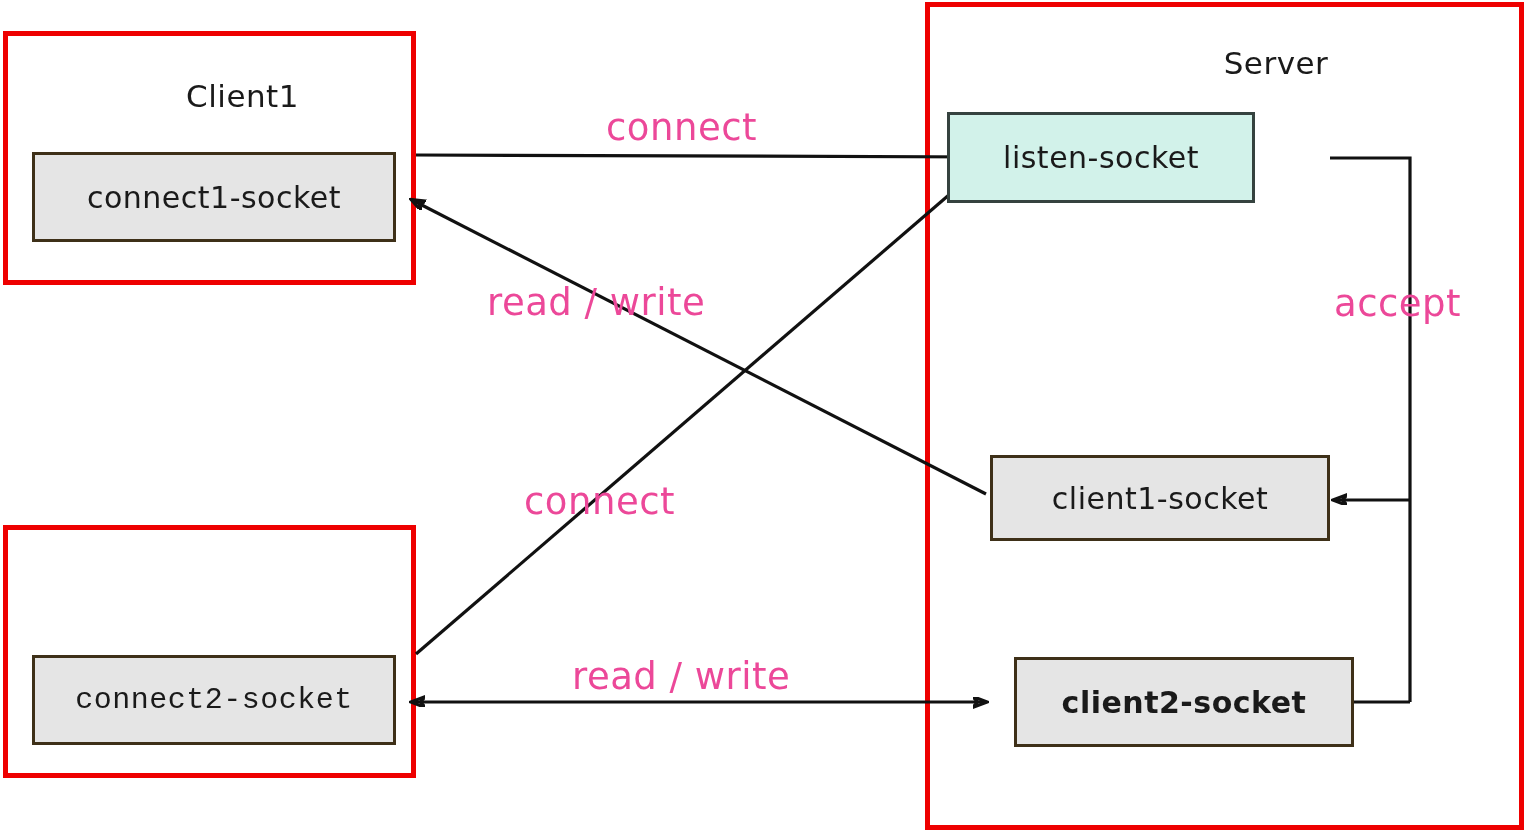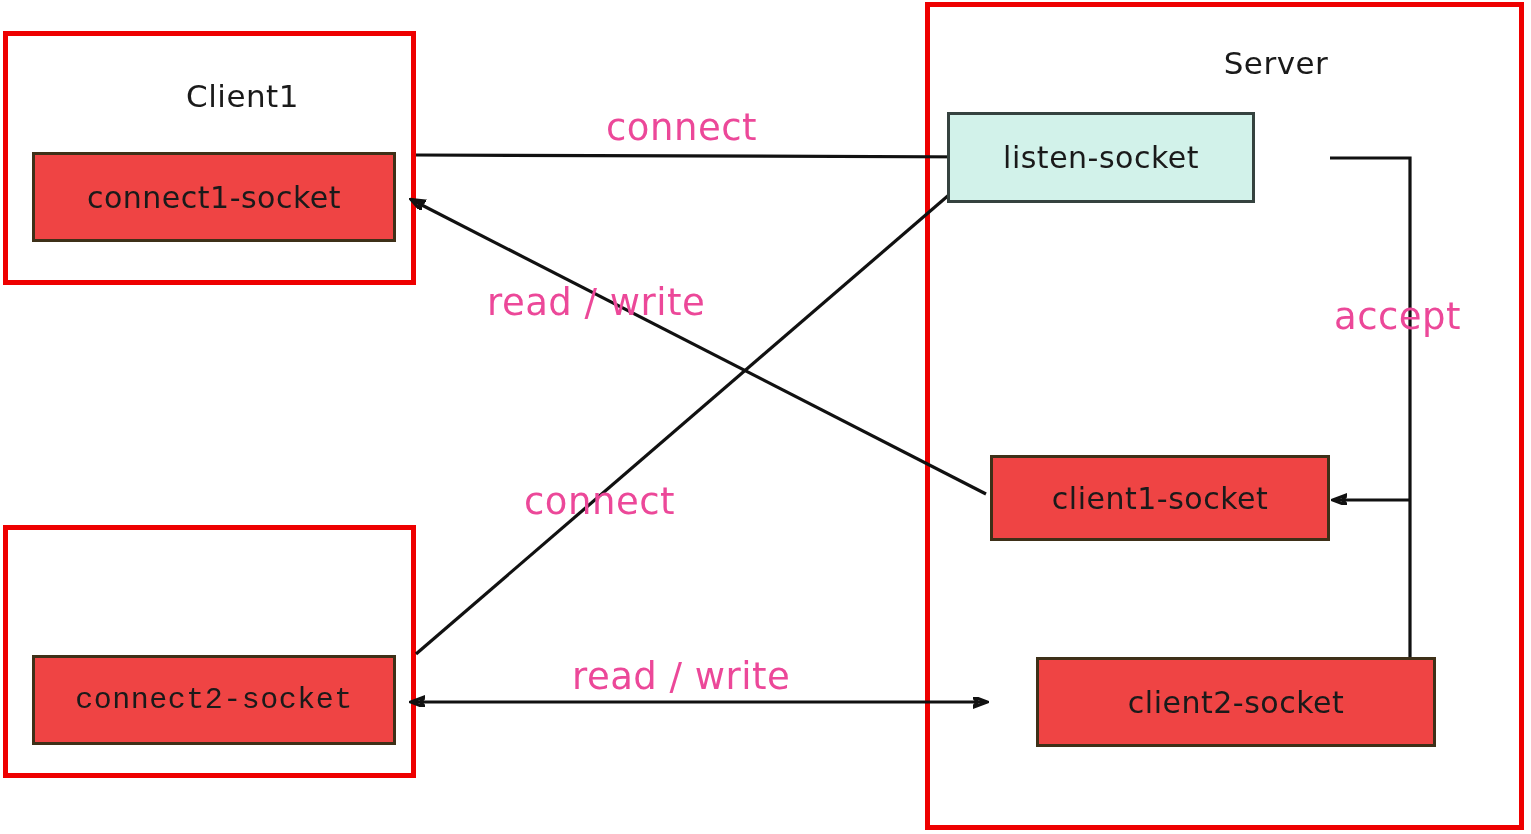--- a/index.html
+++ b/index.html
@@ -6,21 +6,21 @@
   body{width:1531px;height:834px;overflow:hidden;
        font-family:"DejaVu Sans",sans-serif;}
   #stage{position:relative;width:1531px;height:834px;background:#ffffff;}
 
   .zone{position:absolute;border:5px solid #ee0000;background:transparent;box-sizing:border-box;}
   .zone-title{position:absolute;text-align:center;color:#1a1a1a;
               font-size:31px;font-family:"DejaVu Sans",sans-serif;letter-spacing:.5px;white-space:nowrap;}
 
   .node{position:absolute;box-sizing:border-box;display:flex;align-items:center;justify-content:center;
         font-size:30px;letter-spacing:.5px;white-space:nowrap;}
-  .node.orange{background:#ef4444;border:3px solid #3e3018;color:#1a1a1a;}
+  .node.orange{background:#e5e5e5;border:3px solid #3e3018;color:#1a1a1a;}
   .node.cyan{background:#d2f2ea;border:3px solid #35423f;color:#1a1a1a;}
 
   .edge-label{position:absolute;color:#ec4899;font-size:37px;white-space:nowrap;
               letter-spacing:.5px;background:transparent;}
 
   svg.wires{position:absolute;left:0;top:0;width:1531px;height:834px;overflow:visible;}
   svg.wires path,svg.wires line{stroke:#111;stroke-width:3.2;fill:none;}
 </style>
 </head>
 <body>
@@ -65,27 +65,27 @@
   </div>
 
   <div class="node cyan" style="left:947px;top:112px;width:308px;height:91px;">
     <span>listen-socket</span>
   </div>
 
   <div class="node orange" style="left:990px;top:455px;width:340px;height:86px;">
     <span>client1-socket</span>
   </div>
 
-  <div class="node orange" style="left:1036px;top:657px;width:400px;height:90px;">
+  <div class="node orange" style="left:1014px;top:657px;width:340px;height:90px;font-weight:bold;">
     <span>client2-socket</span>
   </div>
 
   <div class="edge-label" style="left:606px;top:106px;">connect</div>
 
   <div class="edge-label" style="left:487px;top:281px;">read / write</div>
 
   <div class="edge-label" style="left:524px;top:480px;">connect</div>
 
   <div class="edge-label" style="left:572px;top:655px;">read / write</div>
 
-  <div class="edge-label" style="left:1334px;top:295px;">accept</div>
+  <div class="edge-label" style="left:1334px;top:282px;">accept</div>
 
 </div>
 
 </body></html>

